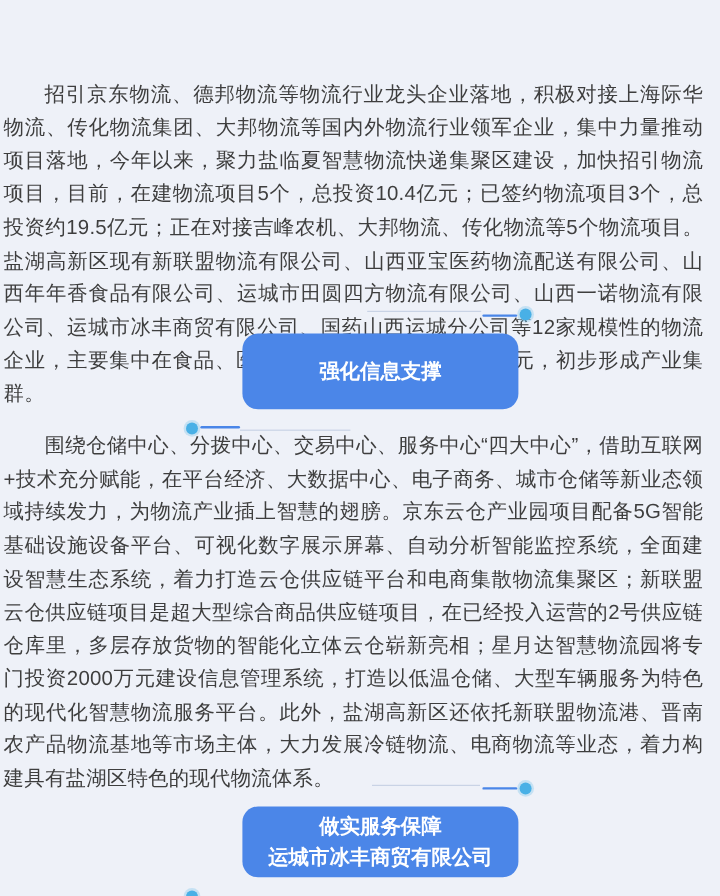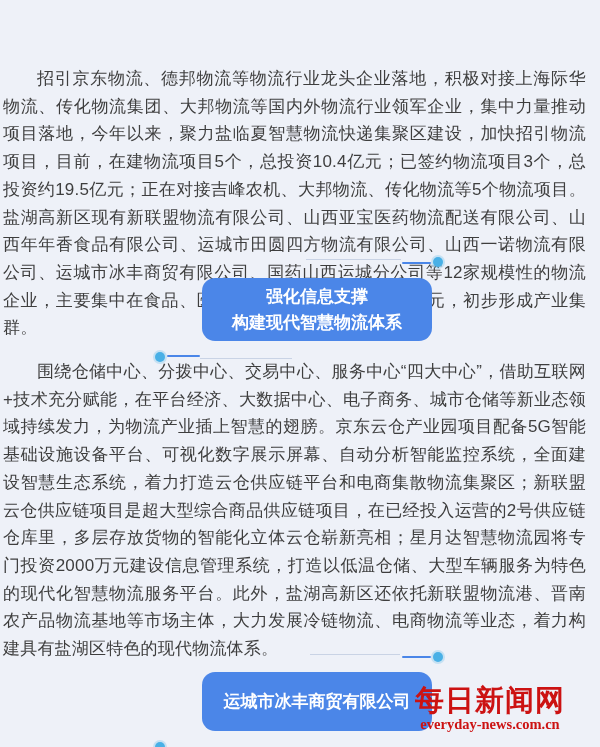--- a/index.html
+++ b/index.html
@@ -55,37 +55,33 @@
 <div class="page">
 
   <p class="para para1">招引京东物流、德邦物流等物流行业龙头企业落地，积极对接上海际华物流、传化物流集团、大邦物流等国内外物流行业领军企业，集中力量推动项目落地，今年以来，聚力盐临夏智慧物流快递集聚区建设，加快招引物流项目，目前，在建物流项目5个，总投资10.4亿元；已签约物流项目3个，总投资约19.5亿元；正在对接吉峰农机、大邦物流、传化物流等5个物流项目。盐湖高新区现有新联盟物流有限公司、山西亚宝医药物流配送有限公司、山西年年香食品有限公司、运城市田圆四方物流有限公司、山西一诺物流有限公司、运城市冰丰商贸有限公司、国药山西运城分公司等12家规模性的物流企业，主要集中在食品、医药等领域，年总收入超20亿元，初步形成产业集群。</p>
 
   <div class="line" style="left:306px;top:259px;width:95px;"></div>
   <div class="line-blue" style="left:402px;top:262px;width:29px;"></div>
   <div class="dot" style="left:433px;top:257px;"></div>
 
   <div class="banner banner1">
     <div>强化信息支撑</div>
-    <div>构建现代智慧物流体系</div>
   </div>
 
   <div class="dot" style="left:155px;top:352px;"></div>
   <div class="line-blue" style="left:167px;top:355px;width:33px;"></div>
   <div class="line" style="left:200px;top:358px;width:92px;"></div>
 
   <p class="para para2">围绕仓储中心、分拨中心、交易中心、服务中心“四大中心”，借助互联网+技术充分赋能，在平台经济、大数据中心、电子商务、城市仓储等新业态领域持续发力，为物流产业插上智慧的翅膀。京东云仓产业园项目配备5G智能基础设施设备平台、可视化数字展示屏幕、自动分析智能监控系统，全面建设智慧生态系统，着力打造云仓供应链平台和电商集散物流集聚区；新联盟云仓供应链项目是超大型综合商品供应链项目，在已经投入运营的2号供应链仓库里，多层存放货物的智能化立体云仓崭新亮相；星月达智慧物流园将专门投资2000万元建设信息管理系统，打造以低温仓储、大型车辆服务为特色的现代化智慧物流服务平台。此外，盐湖高新区还依托新联盟物流港、晋南农产品物流基地等市场主体，大力发展冷链物流、电商物流等业态，着力构建具有盐湖区特色的现代物流体系。</p>
 
   <div class="line" style="left:310px;top:654px;width:90px;"></div>
   <div class="line-blue" style="left:402px;top:656px;width:29px;"></div>
   <div class="dot" style="left:433px;top:652px;"></div>
 
   <div class="banner banner2">
+    <div>做实服务保障</div>
     <div>运城市冰丰商贸有限公司</div>
   </div>
 
   <div class="dot" style="left:155px;top:742px;"></div>
 
-  <div class="logo">
-    <div class="logo-cn">每日新闻网</div>
-    <div class="logo-en">everyday-news.com.cn</div>
-  </div>
 
 </div>
 
 </body></html>

